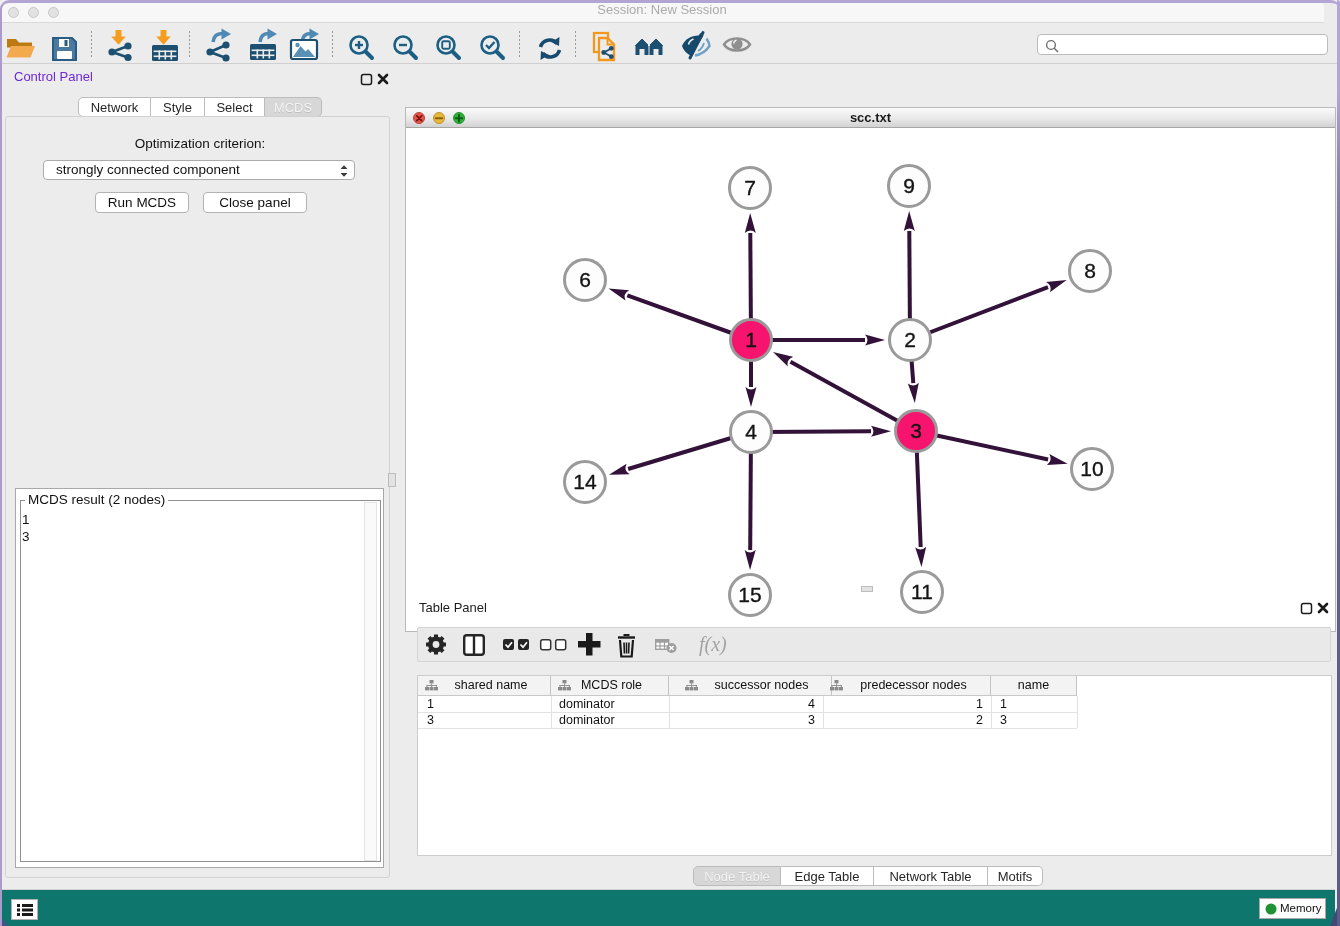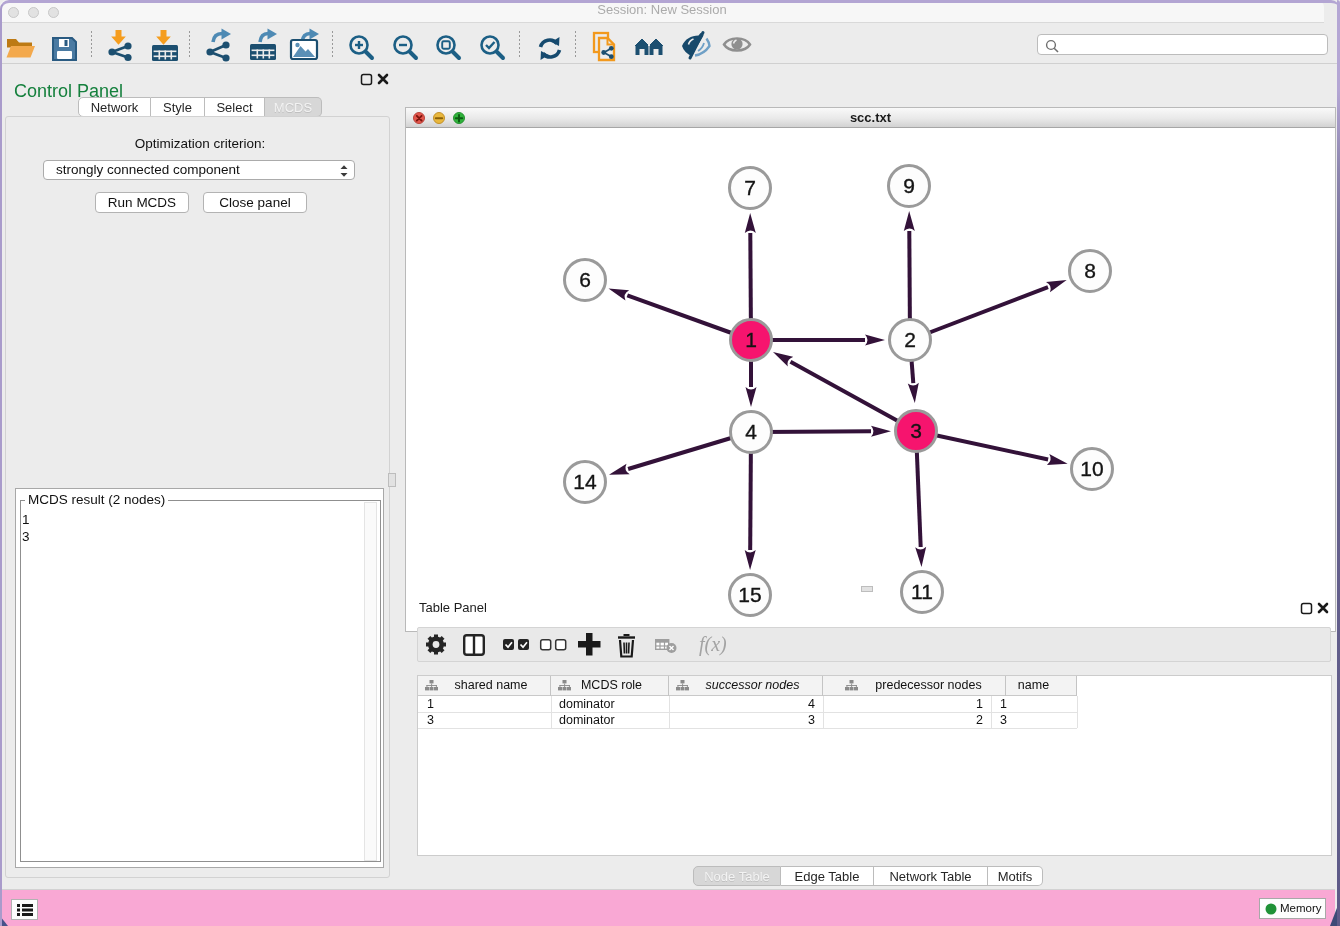--- a/index.html
+++ b/index.html
@@ -18,21 +18,21 @@
 #titlebar { position:absolute; left:0; top:0; width:1324px; height:23px; background:#f7f7f7; border-bottom:1px solid #d9d9d9; border-radius:7px 7px 0 0; }
 .tl { position:absolute; top:6.5px; width:11px; height:11px; border-radius:50%; background:#e2e2e2; border:1px solid #c8c8c8; }
 #apptitle { position:absolute; top:2px; left:0; width:100%; text-align:center; font-size:13px; color:#ababab; }
 
 #toolbar { position:absolute; left:0; top:24px; width:1340px; height:40px; background:#ececec; border-bottom:1px solid #d0d0d0; }
 .tsep { position:absolute; top:7px; height:28px; width:1px;
   background-image:linear-gradient(#999 50%, rgba(0,0,0,0) 0%);
   background-size:1px 4px; }
 #search { position:absolute; left:1037px; top:10px; width:291px; height:21px; background:#fff; border:1px solid #bcbcbc; border-radius:4px; }
 
-#cp-title { position:absolute; left:14px; top:81px; font-size:18px; color:#15803d; }
+#cp-title { position:absolute; left:14px; top:69px; font-size:13px; color:#6d28d9; }
 .tabs { position:absolute; display:flex; }
 .tab { height:20px; font-size:13px; color:#262626; background:#fff; border:1px solid #bcbcbc; border-left:none; text-align:center; line-height:19px; }
 .tab.first { border-left:1px solid #bcbcbc; border-radius:5px 0 0 5px; }
 .tab.last { border-radius:0 5px 5px 0; }
 .tab.sel { background:#d7d7d7; color:#f3f3f3; text-shadow:0 1px 0 #c0c0c0; }
 #cp-body { position:absolute; left:5px; top:116px; width:385px; height:762px; border:1px solid #d2d2d2; border-radius:3px; background:#ececec; }
 #optlabel { position:absolute; left:0; top:136px; width:400px; text-align:center; font-size:13.5px; color:#111; }
 #combo { position:absolute; left:43px; top:160px; width:312px; height:20px; background:#fff; border:1px solid #ababab; border-radius:4px; font-size:13.5px; color:#111; line-height:18px; padding-left:12px; }
 .btn { position:absolute; height:21px; background:#fff; border:1px solid #b3b3b3; border-radius:4px; font-size:13.5px; color:#111; text-align:center; line-height:19px; }
 #resultbox { position:absolute; left:15px; top:488px; width:369px; height:380px; background:#fff; border:1px solid #a8a8a8; }
@@ -52,21 +52,21 @@
 #tp-table { position:absolute; left:417px; top:675px; width:915px; height:181px; background:#fff; border:1px solid #cccccc; }
 #tp-header { position:absolute; left:0; top:0; width:659px; height:20px; background:#f3f3f3; border-bottom:1px solid #c9c9c9; }
 .hcell { position:absolute; top:0; height:20px; border-right:1px solid #c4c4c4; font-size:12.5px; color:#111; text-align:center; line-height:19px; }
 .hicon { position:absolute; left:7px; top:4px; }
 .row { position:absolute; font-size:12.5px; color:#111; height:16px; line-height:16px; }
 .gridv { position:absolute; width:1px; background:#e2e2e2; }
 .gridh { position:absolute; height:1px; background:#e2e2e2; }
 
 #bottabs { position:absolute; left:693px; top:866px;align-items:center; }
 
-#statusbar { position:absolute; left:0; top:889px; width:1335px; height:37px; background:#f9a8d4; border-top:1px solid #d2d2d2; }
+#statusbar { position:absolute; left:0; top:889px; width:1335px; height:37px; background:#0f766e; border-top:1px solid #d2d2d2; }
 #listbtn { position:absolute; left:11px; top:9px; width:27px; height:21px; background:#fdfdfd; border:1px solid #b2b2b2; }
 #membtn { position:absolute; right:9px; top:8px; width:67px; height:21px; background:#fdfdfd; border:1px solid #a8a8a8; font-size:11.5px; color:#111; }
 .handle { position:absolute; background:#e2e2e2; border:1px solid #bdbdbd; }
 </style>
 </head>
 <body>
 <div id="win">
   <div id="titlebar">
     <div class="tl" style="left:7.5px;"></div>
     <div class="tl" style="left:27.5px;"></div>
@@ -395,32 +395,32 @@
             <g fill="#8a8a8a">
               <rect x="4.5" y="0" width="4" height="3.4"></rect>
               <rect x="0" y="7" width="4" height="3.4"></rect>
               <rect x="4.5" y="7" width="4" height="3.4"></rect>
               <rect x="9" y="7" width="4" height="3.4"></rect>
               <path d="M6.2,3.4 h0.9 v1.6 h-0.9 z"></path>
               <path d="M1.5,5 h10.3 v0.9 h-10.3 z"></path>
               <path d="M1.5,5 h0.9 v2 h-0.9 z M6.2,5 h0.9 v2 h-0.9 z M10.9,5 h0.9 v2 h-0.9 z"></path>
             </g>
           </svg><span style="margin-left:4px;">MCDS role</span></div>
-      <div class="hcell" style="left:251px; width:154px;font-style:italic;"><svg class="hicon" width="13" height="11" viewBox="0 0 13 11">
+      <div class="hcell" style="left:260px; width:154px;"><svg class="hicon" width="13" height="11" viewBox="0 0 13 11">
             <g fill="#8a8a8a">
               <rect x="4.5" y="0" width="4" height="3.4"></rect>
               <rect x="0" y="7" width="4" height="3.4"></rect>
               <rect x="4.5" y="7" width="4" height="3.4"></rect>
               <rect x="9" y="7" width="4" height="3.4"></rect>
               <path d="M6.2,3.4 h0.9 v1.6 h-0.9 z"></path>
               <path d="M1.5,5 h10.3 v0.9 h-10.3 z"></path>
               <path d="M1.5,5 h0.9 v2 h-0.9 z M6.2,5 h0.9 v2 h-0.9 z M10.9,5 h0.9 v2 h-0.9 z"></path>
             </g>
           </svg><span style="margin-left:14px;">successor nodes</span></div>
-      <div class="hcell" style="left:420px; width:168px;"><svg class="hicon" width="13" height="11" viewBox="0 0 13 11">
+      <div class="hcell" style="left:405px; width:168px;"><svg class="hicon" width="13" height="11" viewBox="0 0 13 11">
             <g fill="#8a8a8a">
               <rect x="4.5" y="0" width="4" height="3.4"></rect>
               <rect x="0" y="7" width="4" height="3.4"></rect>
               <rect x="4.5" y="7" width="4" height="3.4"></rect>
               <rect x="9" y="7" width="4" height="3.4"></rect>
               <path d="M6.2,3.4 h0.9 v1.6 h-0.9 z"></path>
               <path d="M1.5,5 h10.3 v0.9 h-10.3 z"></path>
               <path d="M1.5,5 h0.9 v2 h-0.9 z M6.2,5 h0.9 v2 h-0.9 z M10.9,5 h0.9 v2 h-0.9 z"></path>
             </g>
           </svg><span style="margin-left:14px;">predecessor nodes</span></div>

